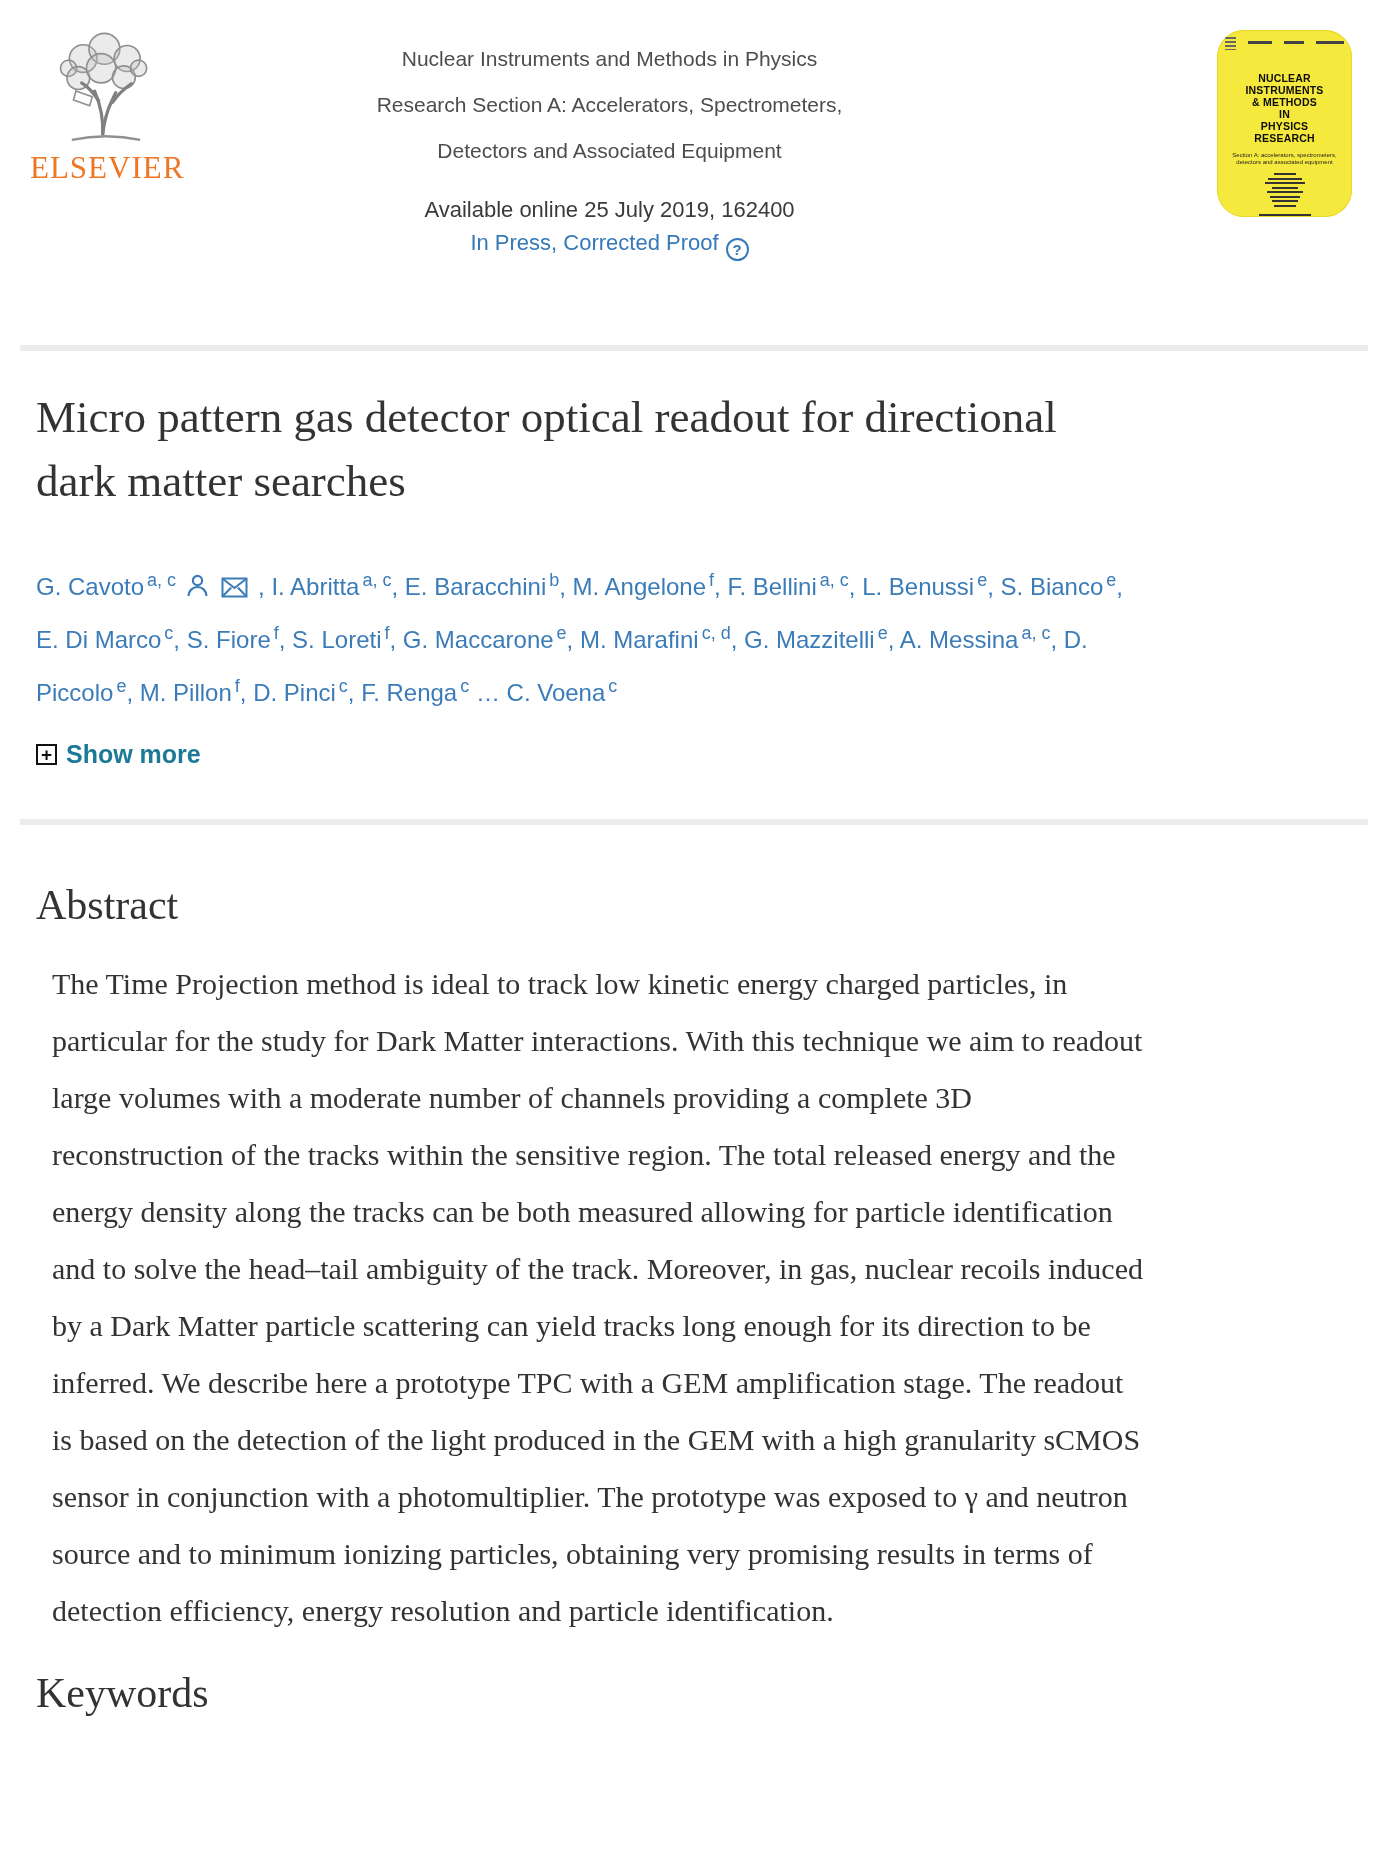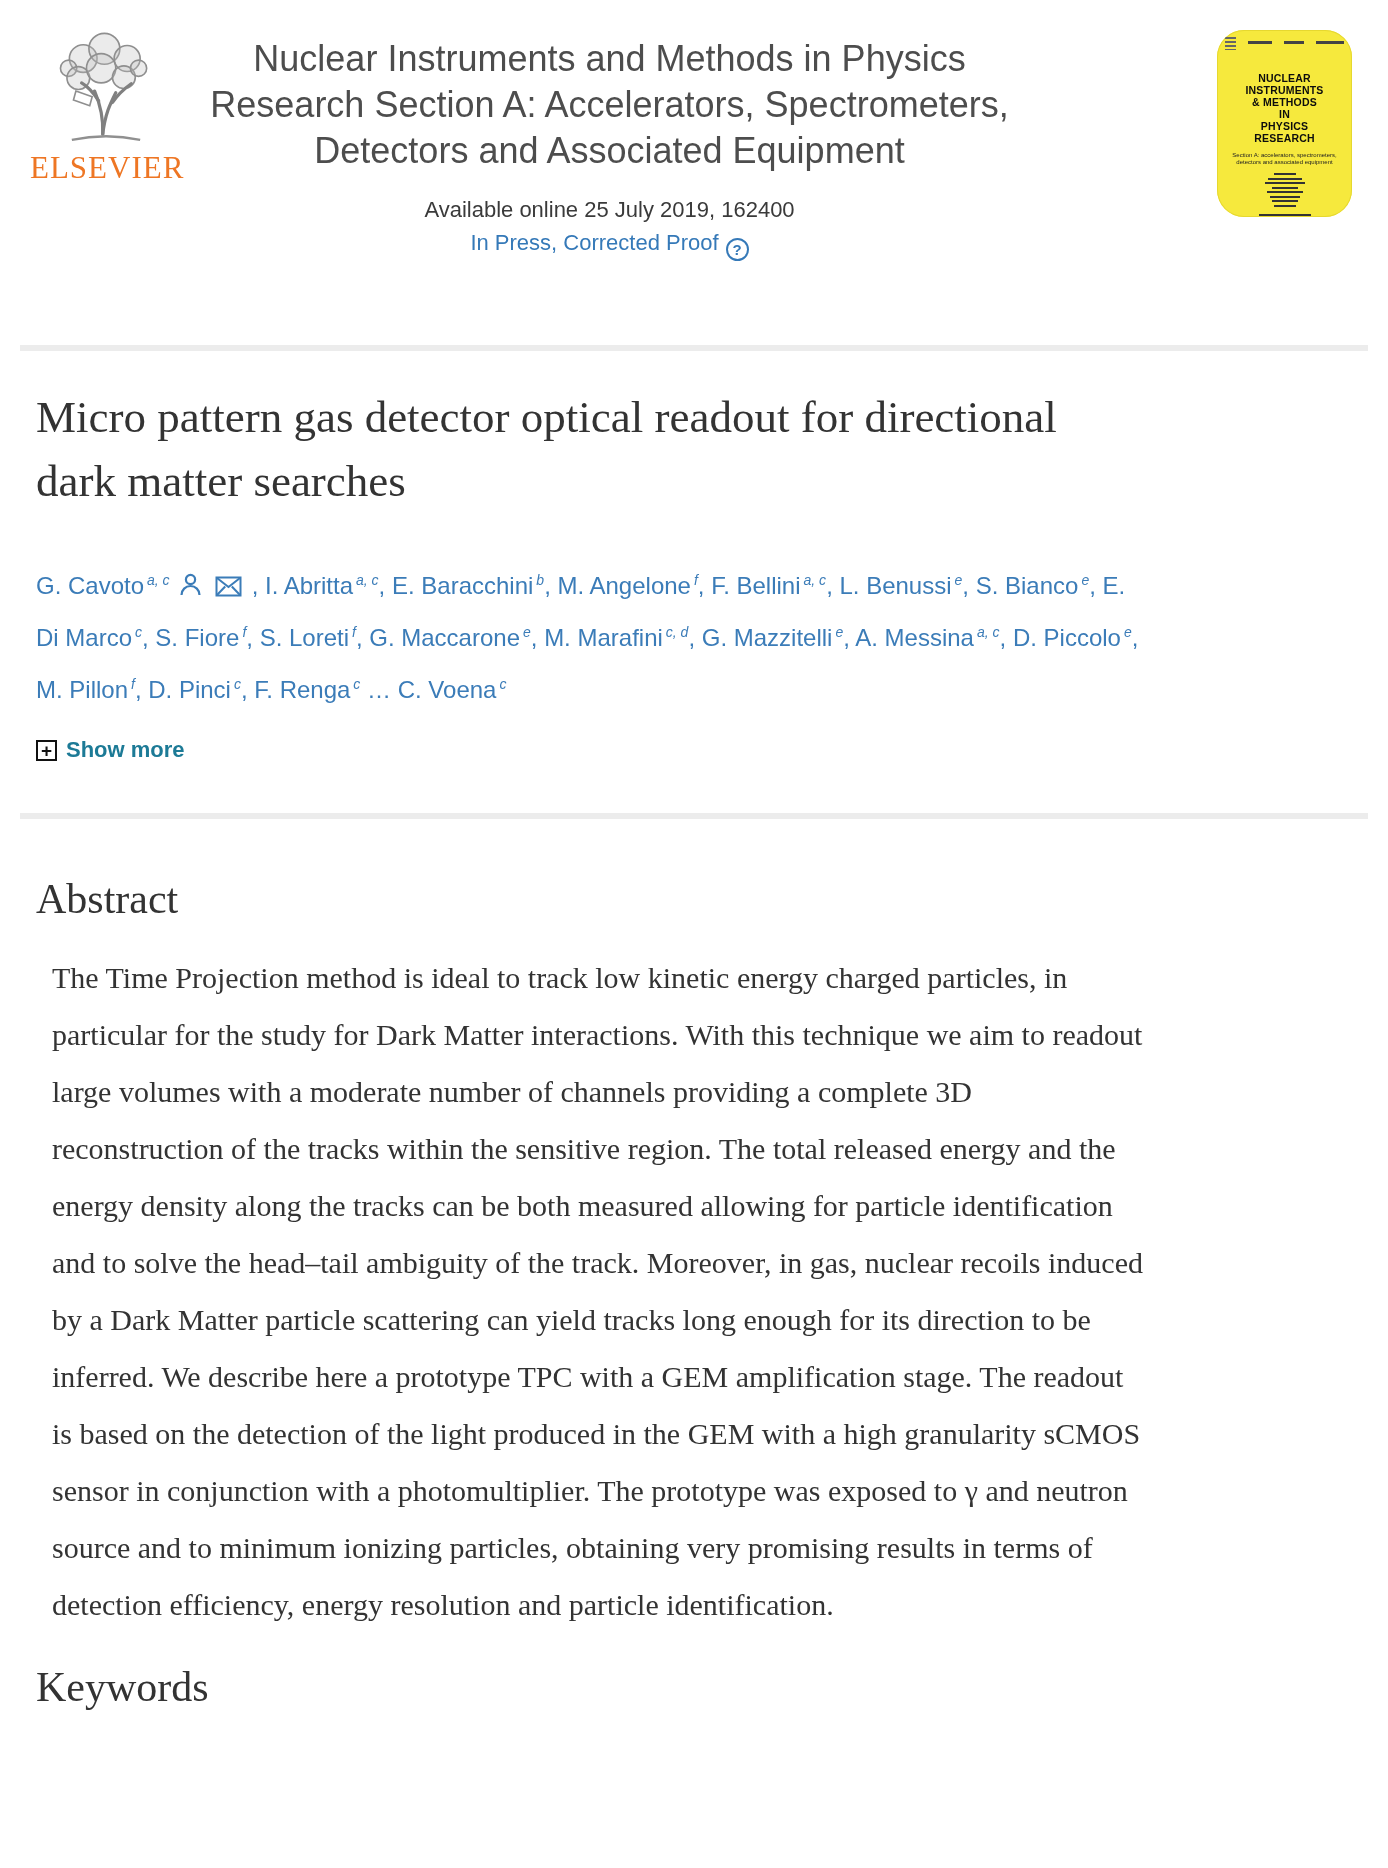--- a/index.html
+++ b/index.html
@@ -13,21 +13,21 @@
 
   
   .banner { display:flex; align-items:flex-start; padding:26px 36px 0 30px; }
   .logo-col { width:152px; flex:0 0 auto; text-align:left; }
   .logo-col svg { display:block; margin:0 auto; }
   .elsevier-word {
     font-family:"Liberation Serif", serif;
     font-size:31px; color:#ee7624; letter-spacing:1px; margin-top:2px;
   }
   .banner-center { flex:1 1 auto; text-align:center; padding:10px 190px 0 10px; }
-  .jtitle-line { font-size:36px; line-height:46px; color:#4d4d4d; }
+  .jtitle-line { font-size:21px; line-height:46px; color:#4d4d4d; }
   .avail { font-size:22px; color:#3a3a3a; margin-top:23px; }
   .inpress-row { margin-top:7px; font-size:22px; }
   .inpress-link { color:#3579b8; }
   .help-icon {
     display:inline-flex; width:23px; height:23px; border:2px solid #3579b8;
     border-radius:50%; color:#3579b8; font-size:15px; font-weight:bold;
     align-items:center; justify-content:center; vertical-align:-5px; margin-left:7px;
     box-sizing:border-box;
   }
   
@@ -54,30 +54,30 @@
   .rule-2 { margin-top:50px; }
 
   
   .main { margin:0 36px; width:1110px; }
   .article-title {
     font-family:"Liberation Serif", serif; font-weight:400;
     font-size:45px; line-height:64px; color:#333; margin:34px 0 0 0;
   }
   .authors { margin-top:44px; font-size:24px; line-height:46px; color:#3b7cb8; }
   .author { color:#3b7cb8; cursor:pointer; }
-  .authors sup { font-size:14px; margin-left:3px;font-style:italic; }
+  .authors sup { font-size:18px; margin-left:3px; }
   .authors svg { vertical-align:-3px; margin:0 3px; }
 
   .show-more-row { margin-top:14px; display:flex; align-items:center; }
   .plusbox {
     width:21px; height:21px; border:2.5px solid #111; box-sizing:border-box;
     display:inline-flex; align-items:center; justify-content:center;
     font-size:19px; line-height:1; font-weight:bold; color:#111; margin-right:9px;
   }
-  .show-more-label { font-size:22px; font-weight:bold; color:#1c7a96; }
+  .show-more-label { font-size:25px; font-weight:bold; color:#1c7a96; }
 
   .doi-row { margin-top:27px; display:flex; justify-content:space-between; align-items:baseline; font-size:24px; }
   .doi-link, .rights-link { color:#3b7cb8; }
 
   
   .sec-heading {
     font-family:"Liberation Serif", serif; font-weight:400;
     font-size:42px; color:#333; margin:56px 0 0 0;
   }
   .abstract-text {

